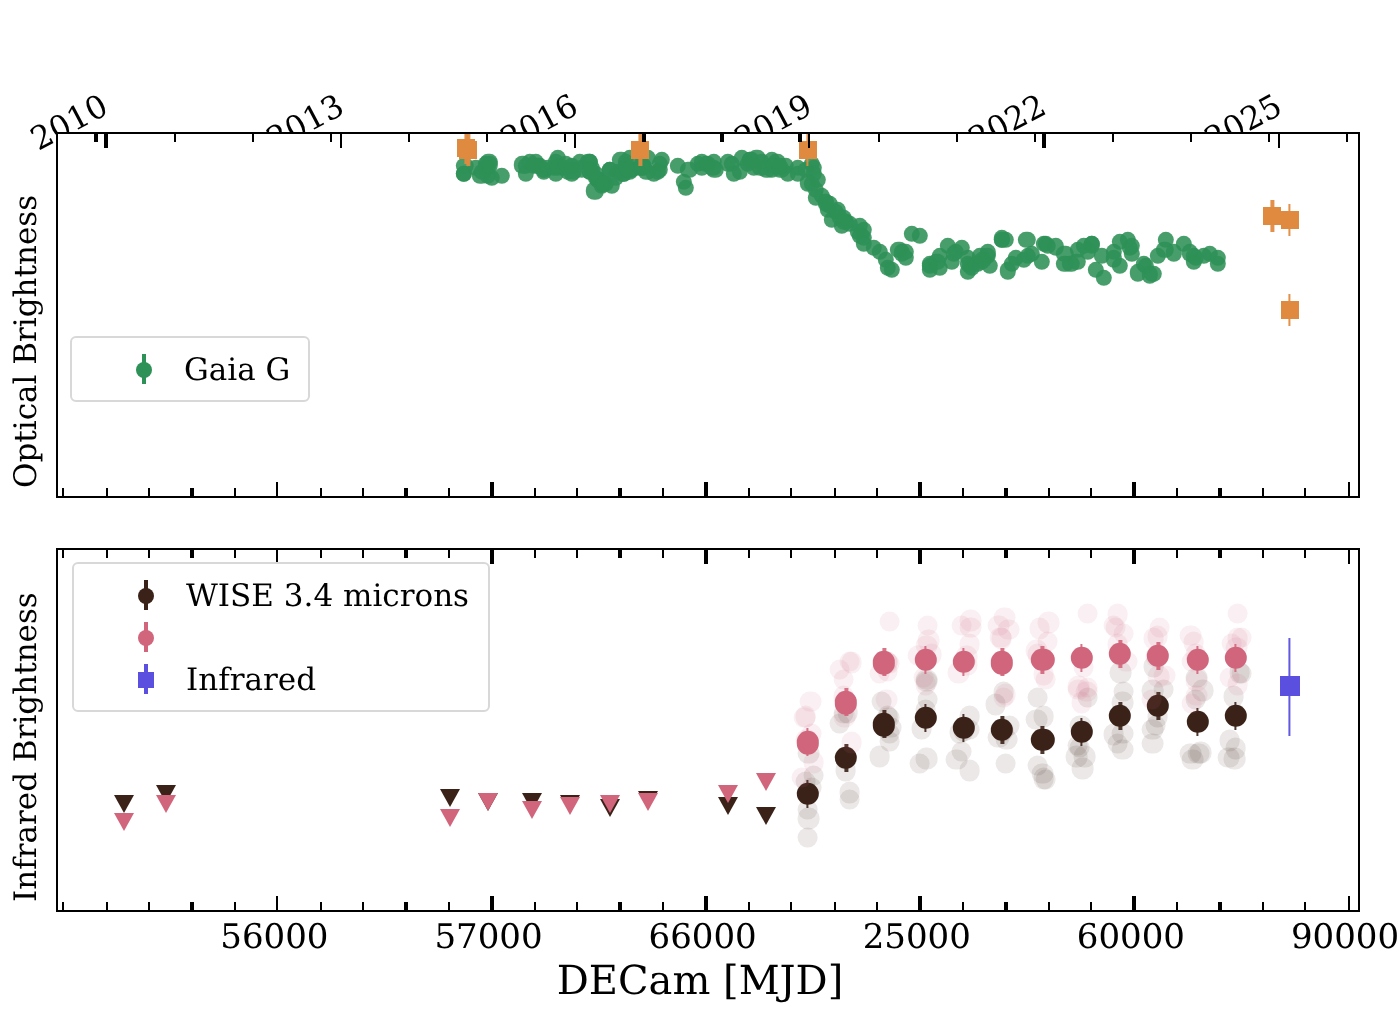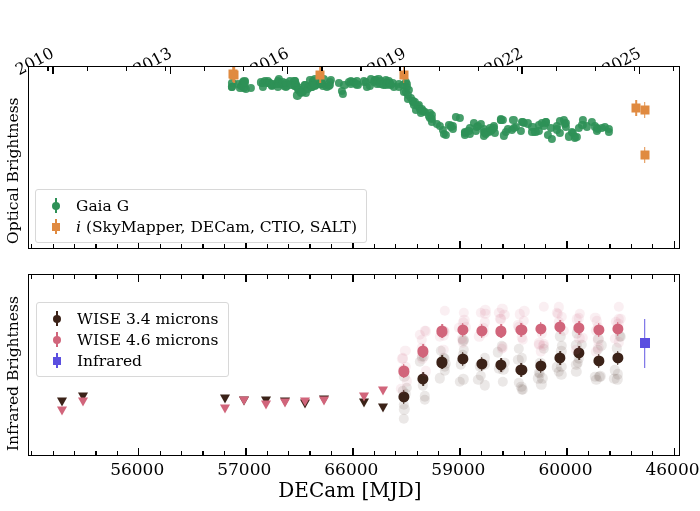--- a/index.html
+++ b/index.html
@@ -16,21 +16,21 @@
   #mjd-title{left:0;top:478px;width:700px;font-size:20px;}
   .ylabel{position:absolute;font-size:15.5px;white-space:nowrap;
           transform-origin:left top;transform:rotate(-90deg);}
   #ylabel-top{left:4px;top:244px;}
   #ylabel-bottom{left:4px;top:451px;}
   .yearlabel{position:absolute;font-size:16px;white-space:nowrap;
              transform-origin:left bottom;transform:rotate(-28deg);}
   .xlabel{position:absolute;font-size:17px;white-space:nowrap;
           transform:translateX(-50%);top:459px;}
   .legend{position:absolute;background:#fff;border:1px solid #d8d8d8;border-radius:3px;
-          padding:5px 9px 5px 6px;margin-top:21px;}
+          padding:5px 9px 5px 22px;}
   #legend-top{left:35px;top:168px;}
   #legend-bottom{left:36px;top:281px;}
   .legend-row{display:flex;align-items:center;height:21px;}
   .legend-mark{width:28px;display:flex;align-items:center;justify-content:center;position:relative;}
   .legend-mark .ebar{position:absolute;width:1.6px;height:15px;}
   .legend-mark .sym{position:relative;z-index:2;}
   .legend-text{font-size:15.5px;white-space:nowrap;padding-left:6px;}
   .legend-text .ital{font-style:italic;}
   .pt{position:absolute;border-radius:50%;transform:translate(-50%,-50%);}
   .sq{position:absolute;transform:translate(-50%,-50%);}
@@ -671,55 +671,47 @@
     </div>
 
   <div class="legend" id="legend-top">
       <div class="legend-row">
         <span class="legend-mark">
           <span class="ebar" style="background: rgb(46, 145, 87);"></span>
           <span class="sym" style="background: rgb(46, 145, 87); width: 8px; height: 8px; border-radius: 50%;"></span>
         </span>
         <span class="legend-text">Gaia G</span>
       </div>
-      <div class="legend-row">
-        <span class="legend-mark">
-          <span class="ebar" style="background: rgb(224, 138, 64);"></span>
-          <span class="sym" style="background: rgb(224, 138, 64); width: 8px; height: 8px;"></span>
-        </span>
-        <span class="legend-text"><span class="ital">i</span> (SkyMapper, DECam, CTIO, SALT)</span>
-      </div>
     </div>
   <div class="legend" id="legend-bottom">
       <div class="legend-row">
         <span class="legend-mark">
           <span class="ebar" style="background: rgb(59, 34, 24);"></span>
           <span class="sym" style="background: rgb(59, 34, 24); width: 8px; height: 8px; border-radius: 50%;"></span>
         </span>
         <span class="legend-text">WISE 3.4 microns</span>
       </div>
       <div class="legend-row">
         <span class="legend-mark">
           <span class="ebar" style="background: rgb(209, 101, 123);"></span>
           <span class="sym" style="background: rgb(209, 101, 123); width: 8px; height: 8px; border-radius: 50%;"></span>
         </span>
-        <span class="legend-text">WISE 4.6 microns</span>
       </div>
       <div class="legend-row">
         <span class="legend-mark">
           <span class="ebar" style="background: rgb(91, 79, 224);"></span>
           <span class="sym" style="background: rgb(91, 79, 224); width: 8px; height: 8px;"></span>
         </span>
         <span class="legend-text">Infrared</span>
       </div>
     </div>
 
   <div id="mjd-tick-labels">
       <div class="xlabel" style="left: 137.202px;">56000</div>
       <div class="xlabel" style="left: 244.263px;">57000</div>
       <div class="xlabel" style="left: 351.323px;">66000</div>
-      <div class="xlabel" style="left: 458.384px;">59000</div>
+      <div class="xlabel" style="left: 458.384px;">25000</div>
       <div class="xlabel" style="left: 565.445px;">60000</div>
-      <div class="xlabel" style="left: 672.506px;">46000</div>
+      <div class="xlabel" style="left: 672.506px;">90000</div>
     </div>
 
   <div class="axis-title" id="mjd-title">DECam [MJD]</div>
 </div>
 
 </body></html>

